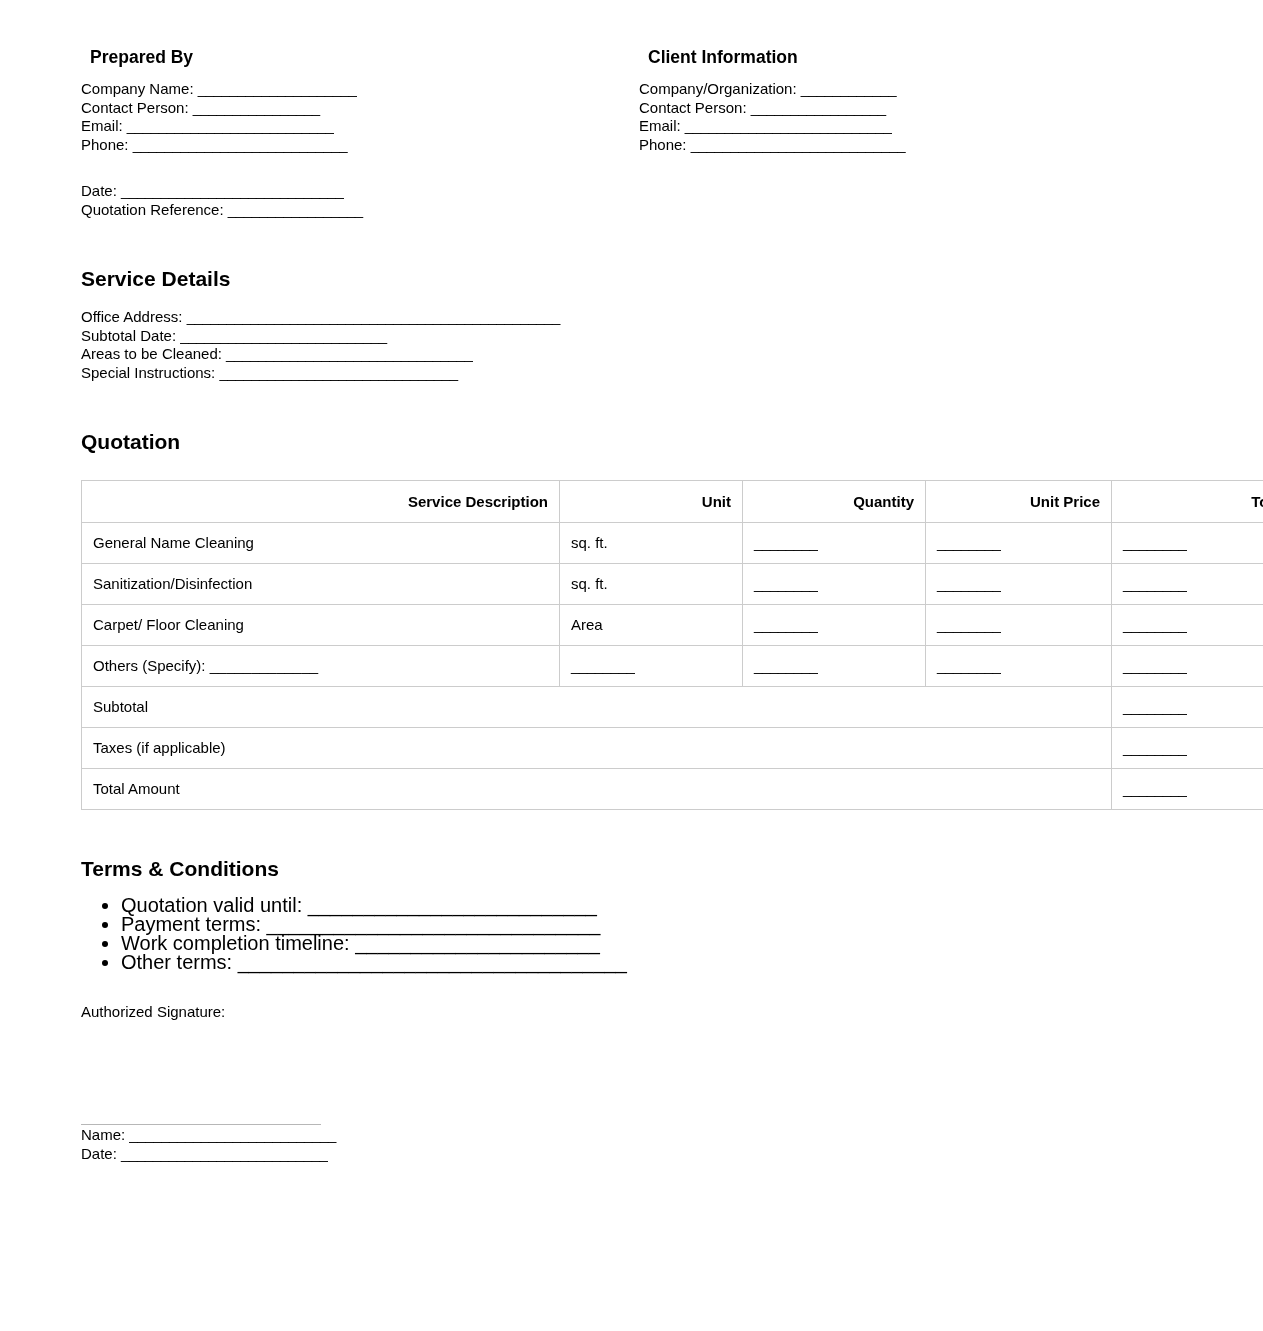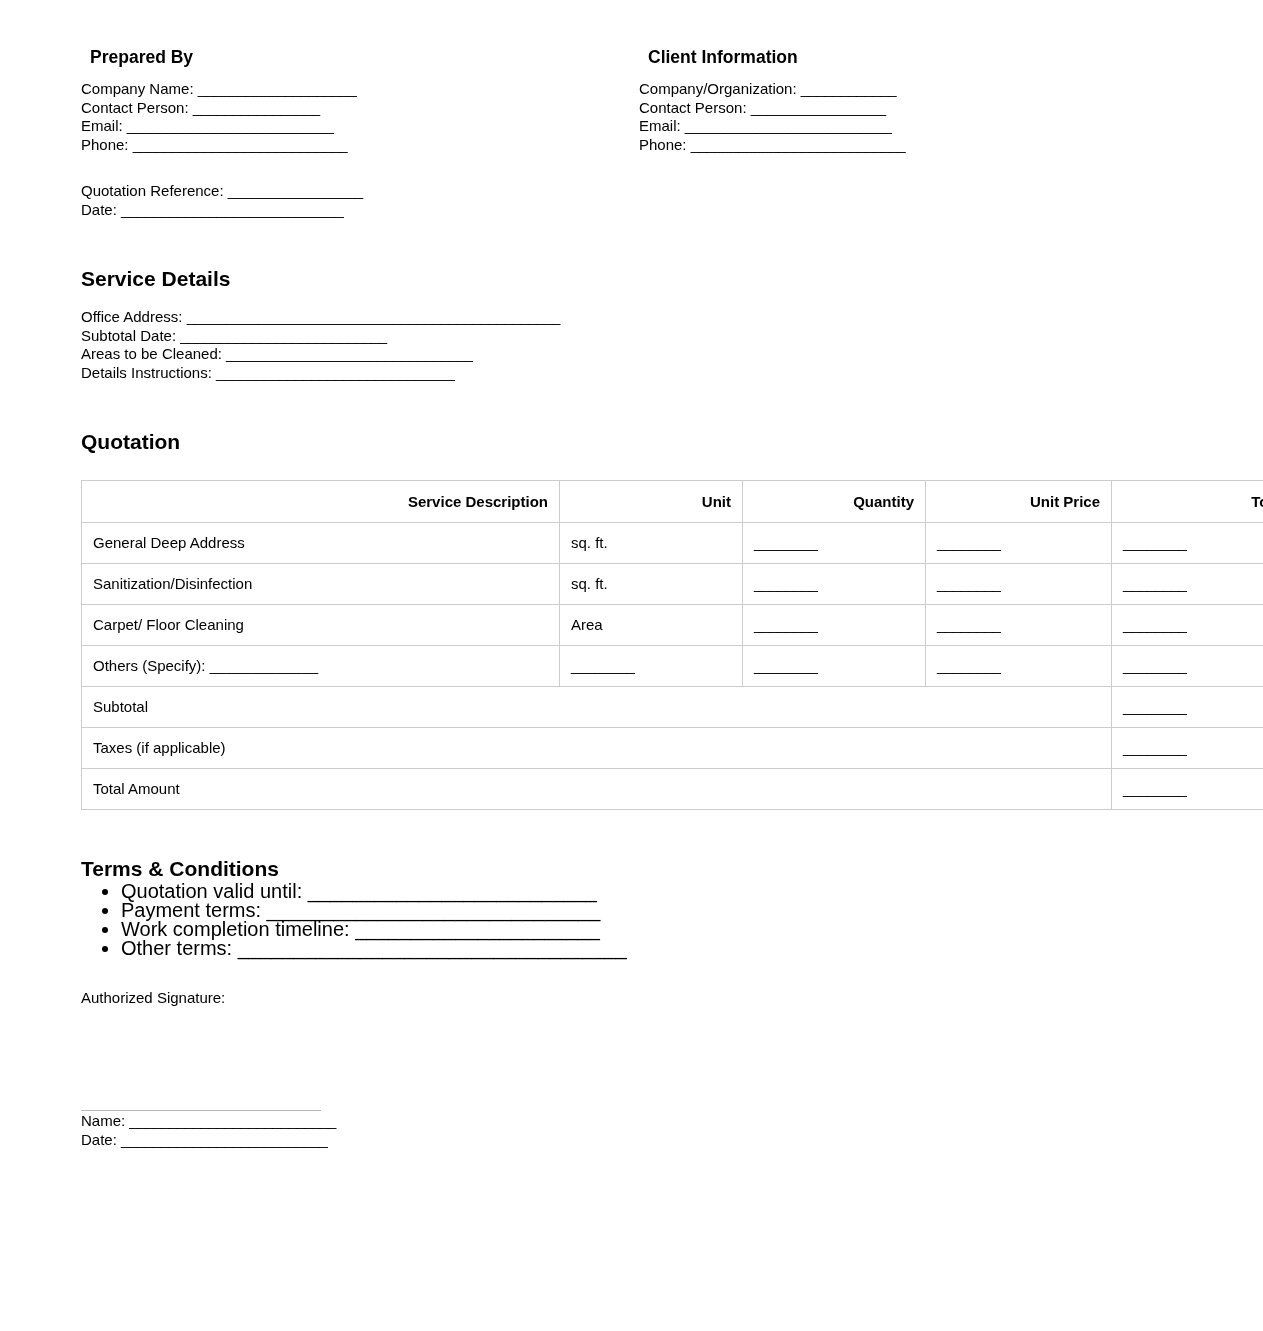--- a/index.html
+++ b/index.html
@@ -101,21 +101,21 @@
 
   td.total-label {
     text-align: right;
     font-weight: normal;
     padding-right: 9px;
   }
   td.total-blank { letter-spacing: -0.4px; }
 
   
   .terms-block { margin-top: 46px; }
-  .terms-block .section-h2 { }
+  .terms-block .section-h2 { margin-bottom: 14px; }
   ul.terms {
     margin: 0;
     padding-left: 40px;
     list-style-type: disc;
   }
   ul.terms li {
     font-size: 20px;
     line-height: 19px;
     white-space: nowrap;
   }
@@ -164,26 +164,26 @@
           <span class="blank">__________________________</span>
         </div>
         <div class="field-line">
           <span>Phone:</span>
           <span class="blank">___________________________</span>
         </div>
 
         <div class="gap-block"></div>
 
         <div class="field-line">
+          <span>Date:</span>
+          <span class="blank">____________________________</span>
+        </div>
+        <div class="field-line">
           <span>Quotation Reference:</span>
           <span class="blank">_________________</span>
-        </div>
-        <div class="field-line">
-          <span>Date:</span>
-          <span class="blank">____________________________</span>
         </div>
       </div>
 
       <div class="col-right">
         <div class="sec-head">Client Information</div>
 
         <div class="field-line">
           <span>Company/Organization:</span>
           <span class="blank">____________</span>
         </div>
@@ -212,41 +212,41 @@
       </div>
       <div class="field-line">
         <span>Subtotal Date:</span>
         <span class="blank">__________________________</span>
       </div>
       <div class="field-line">
         <span>Areas to be Cleaned:</span>
         <span class="blank">_______________________________</span>
       </div>
       <div class="field-line">
-        <span>Details Instructions:</span>
+        <span>Special Instructions:</span>
         <span class="blank">______________________________</span>
       </div>
     </div>
 
     <div class="quotation-block">
       <div class="section-h2">Quotation</div>
 
       <table class="quote">
         <thead>
           <tr>
             <th class="c-desc">Service Description</th>
             <th class="c-unit">Unit</th>
             <th class="c-qty">Quantity</th>
             <th class="c-price">Unit Price</th>
             <th class="c-total">Total</th>
           </tr>
         </thead>
         <tbody>
           <tr>
-            <td>General Deep Address</td>
+            <td>General Name Cleaning</td>
             <td>sq. ft.</td>
             <td class="total-blank">________</td>
             <td class="total-blank">________</td>
             <td class="total-blank">________</td>
           </tr>
           <tr>
             <td>Sanitization/Disinfection</td>
             <td>sq. ft.</td>
             <td class="total-blank">________</td>
             <td class="total-blank">________</td>

